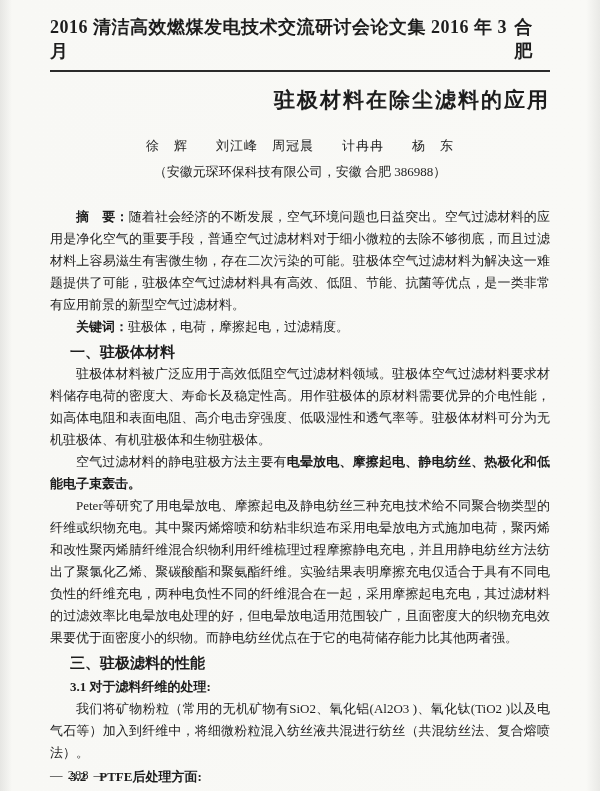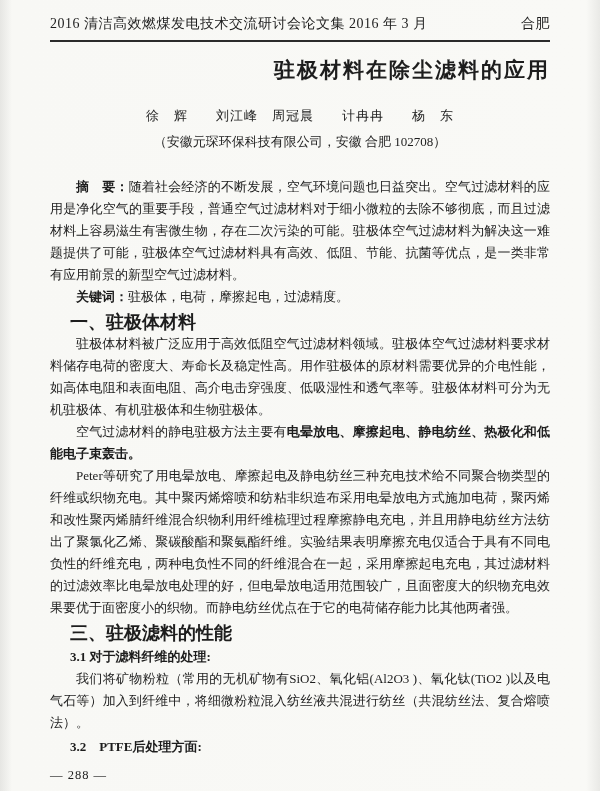--- a/index.html
+++ b/index.html
@@ -10,40 +10,40 @@
     background:#efefec;
   }
   .page {
     position:relative; width:600px; height:791px; overflow:hidden;
     background:linear-gradient(90deg,#e6e6e3 0px,#f8f8f5 12px,#f9f9f6 586px,#e9e9e6 600px);
   }
   .content { padding:15px 50px 0 50px; }
 
   .header-row {
     display:flex; justify-content:space-between; align-items:flex-end;
-    font-size:14px; font-weight:normal; letter-spacing:0.5px;
+    font-size:18px; font-weight:bold; letter-spacing:0.5px;
     padding-bottom:7px; border-bottom:2px solid #2b2b2b;
   }
 
   .paper-title {
     text-align:right; font-size:21px; font-weight:bold;
     letter-spacing:2px; margin-top:14px;
   }
   .authors   { text-align:center; font-size:13px; margin-top:23px; letter-spacing:1px; }
   .affiliation { text-align:center; font-size:13px; margin-top:8px; }
 
   .para {
     font-size:13px; line-height:22px; margin:0;
     text-align:justify; text-indent:2em;
   }
   .abstract  { margin-top:25px; }
   .bold      { font-weight:bold; }
 
   .sec-heading {
-    font-size:18px; font-weight:bold; line-height:22px;
+    font-size:15px; font-weight:bold; line-height:22px;
     margin:3px 0 0 20px;
   }
   .sub-heading {
     font-size:13px; font-weight:bold; line-height:22px;
     margin:2px 0 0 20px;
   }
 
   .page-footer {
     position:absolute; left:50px; bottom:8px;
     font-size:12.5px; letter-spacing:1px;
@@ -57,21 +57,21 @@
 
     <div class="header-row">
       <span>2016 清洁高效燃煤发电技术交流研讨会论文集 2016 年 3 月</span>
       <span>合肥</span>
     </div>
 
     <div class="paper-title">驻极材料在除尘滤料的应用</div>
 
     <div class="authors">徐　辉　　刘江峰　周冠晨　　计冉冉　　杨　东</div>
 
-    <div class="affiliation">（安徽元琛环保科技有限公司，安徽 合肥 102708）</div>
+    <div class="affiliation">（安徽元琛环保科技有限公司，安徽 合肥 386988）</div>
 
     <p class="para abstract"><span class="bold">摘　要：</span><span>随着社会经济的不断发展，空气环境问题也日益突出。空气过滤材料的应用是净化空气的重要手段，普通空气过滤材料对于细小微粒的去除不够彻底，而且过滤材料上容易滋生有害微生物，存在二次污染的可能。驻极体空气过滤材料为解决这一难题提供了可能，驻极体空气过滤材料具有高效、低阻、节能、抗菌等优点，是一类非常有应用前景的新型空气过滤材料。</span></p>
 
     <p class="para"><span class="bold">关键词：</span><span>驻极体，电荷，摩擦起电，过滤精度。</span></p>
 
     <div class="sec-heading">一、驻极体材料</div>
     <p class="para">驻极体材料被广泛应用于高效低阻空气过滤材料领域。驻极体空气过滤材料要求材料储存电荷的密度大、寿命长及稳定性高。用作驻极体的原材料需要优异的介电性能，如高体电阻和表面电阻、高介电击穿强度、低吸湿性和透气率等。驻极体材料可分为无机驻极体、有机驻极体和生物驻极体。</p>
 
     <p class="para"><span>空气过滤材料的静电驻极方法主要有</span><span class="bold">电晕放电、摩擦起电、静电纺丝、热极化和低能电子束轰击。</span></p>
     <p class="para">Peter等研究了用电晕放电、摩擦起电及静电纺丝三种充电技术给不同聚合物类型的纤维或织物充电。其中聚丙烯熔喷和纺粘非织造布采用电晕放电方式施加电荷，聚丙烯和改性聚丙烯腈纤维混合织物利用纤维梳理过程摩擦静电充电，并且用静电纺丝方法纺出了聚氯化乙烯、聚碳酸酯和聚氨酯纤维。实验结果表明摩擦充电仅适合于具有不同电负性的纤维充电，两种电负性不同的纤维混合在一起，采用摩擦起电充电，其过滤材料的过滤效率比电晕放电处理的好，但电晕放电适用范围较广，且面密度大的织物充电效果要优于面密度小的织物。而静电纺丝优点在于它的电荷储存能力比其他两者强。</p>

